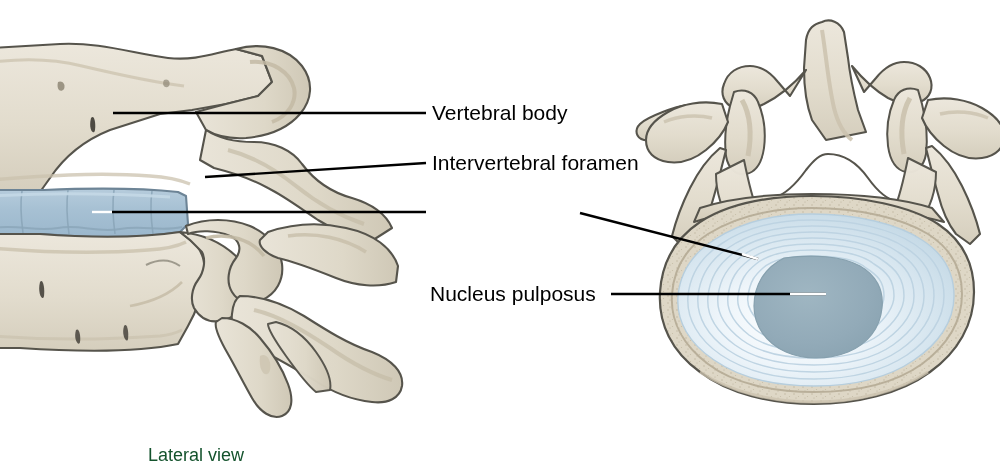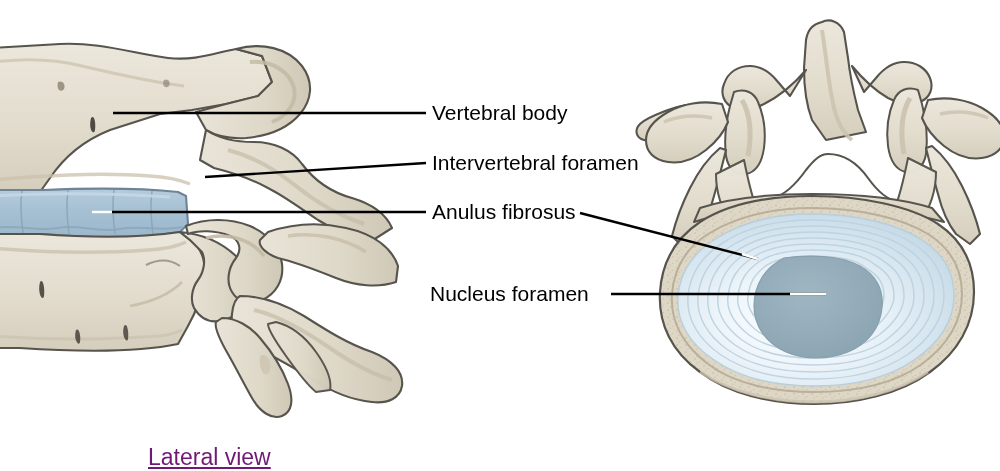--- a/index.html
+++ b/index.html
@@ -29,25 +29,24 @@
     position: absolute;
     font-family: "Liberation Sans", sans-serif;
     font-size: 21px;
     color: #000000;
     white-space: nowrap;
     line-height: 1;
   }
   .caption {
     position: absolute;
     font-family: "Liberation Sans", sans-serif;
-    font-size: 23px;
-    color: #701a75;
+    font-size: 18px;
+    color: #14532d;
     white-space: nowrap;
     line-height: 1;
-    text-decoration: underline;
   }
 </style>
 </head>
 <body>
 
 <div id="figure">
 
   <svg class="art" viewBox="0 0 1000 471" aria-hidden="true">
     <defs>
       <linearGradient id="boneGrad" x1="0" y1="0" x2="0" y2="1">
@@ -285,20 +284,19 @@
       <line x1="742" y1="254" x2="758" y2="259"></line>
       <line x1="790" y1="294" x2="826" y2="294"></line>
       <line x1="92" y1="212" x2="112" y2="212"></line>
     </g>
   </svg>
 
   <div class="label" style="left:432px; top:152px;">Intervertebral foramen</div>
 
   <div class="label" style="left:432px; top:102px;">Vertebral body</div>
 
-  <div class="label" style="left:432px; top:201px;">Anulus fibrosus</div>
-
-  <div class="label" style="left:430px; top:283px;">Nucleus foramen</div>
+
+  <div class="label" style="left:430px; top:283px;">Nucleus pulposus</div>
 
   <div class="caption" style="left:148px; top:446px;">Lateral view</div>
 
 
 </div>
 
 </body></html>

